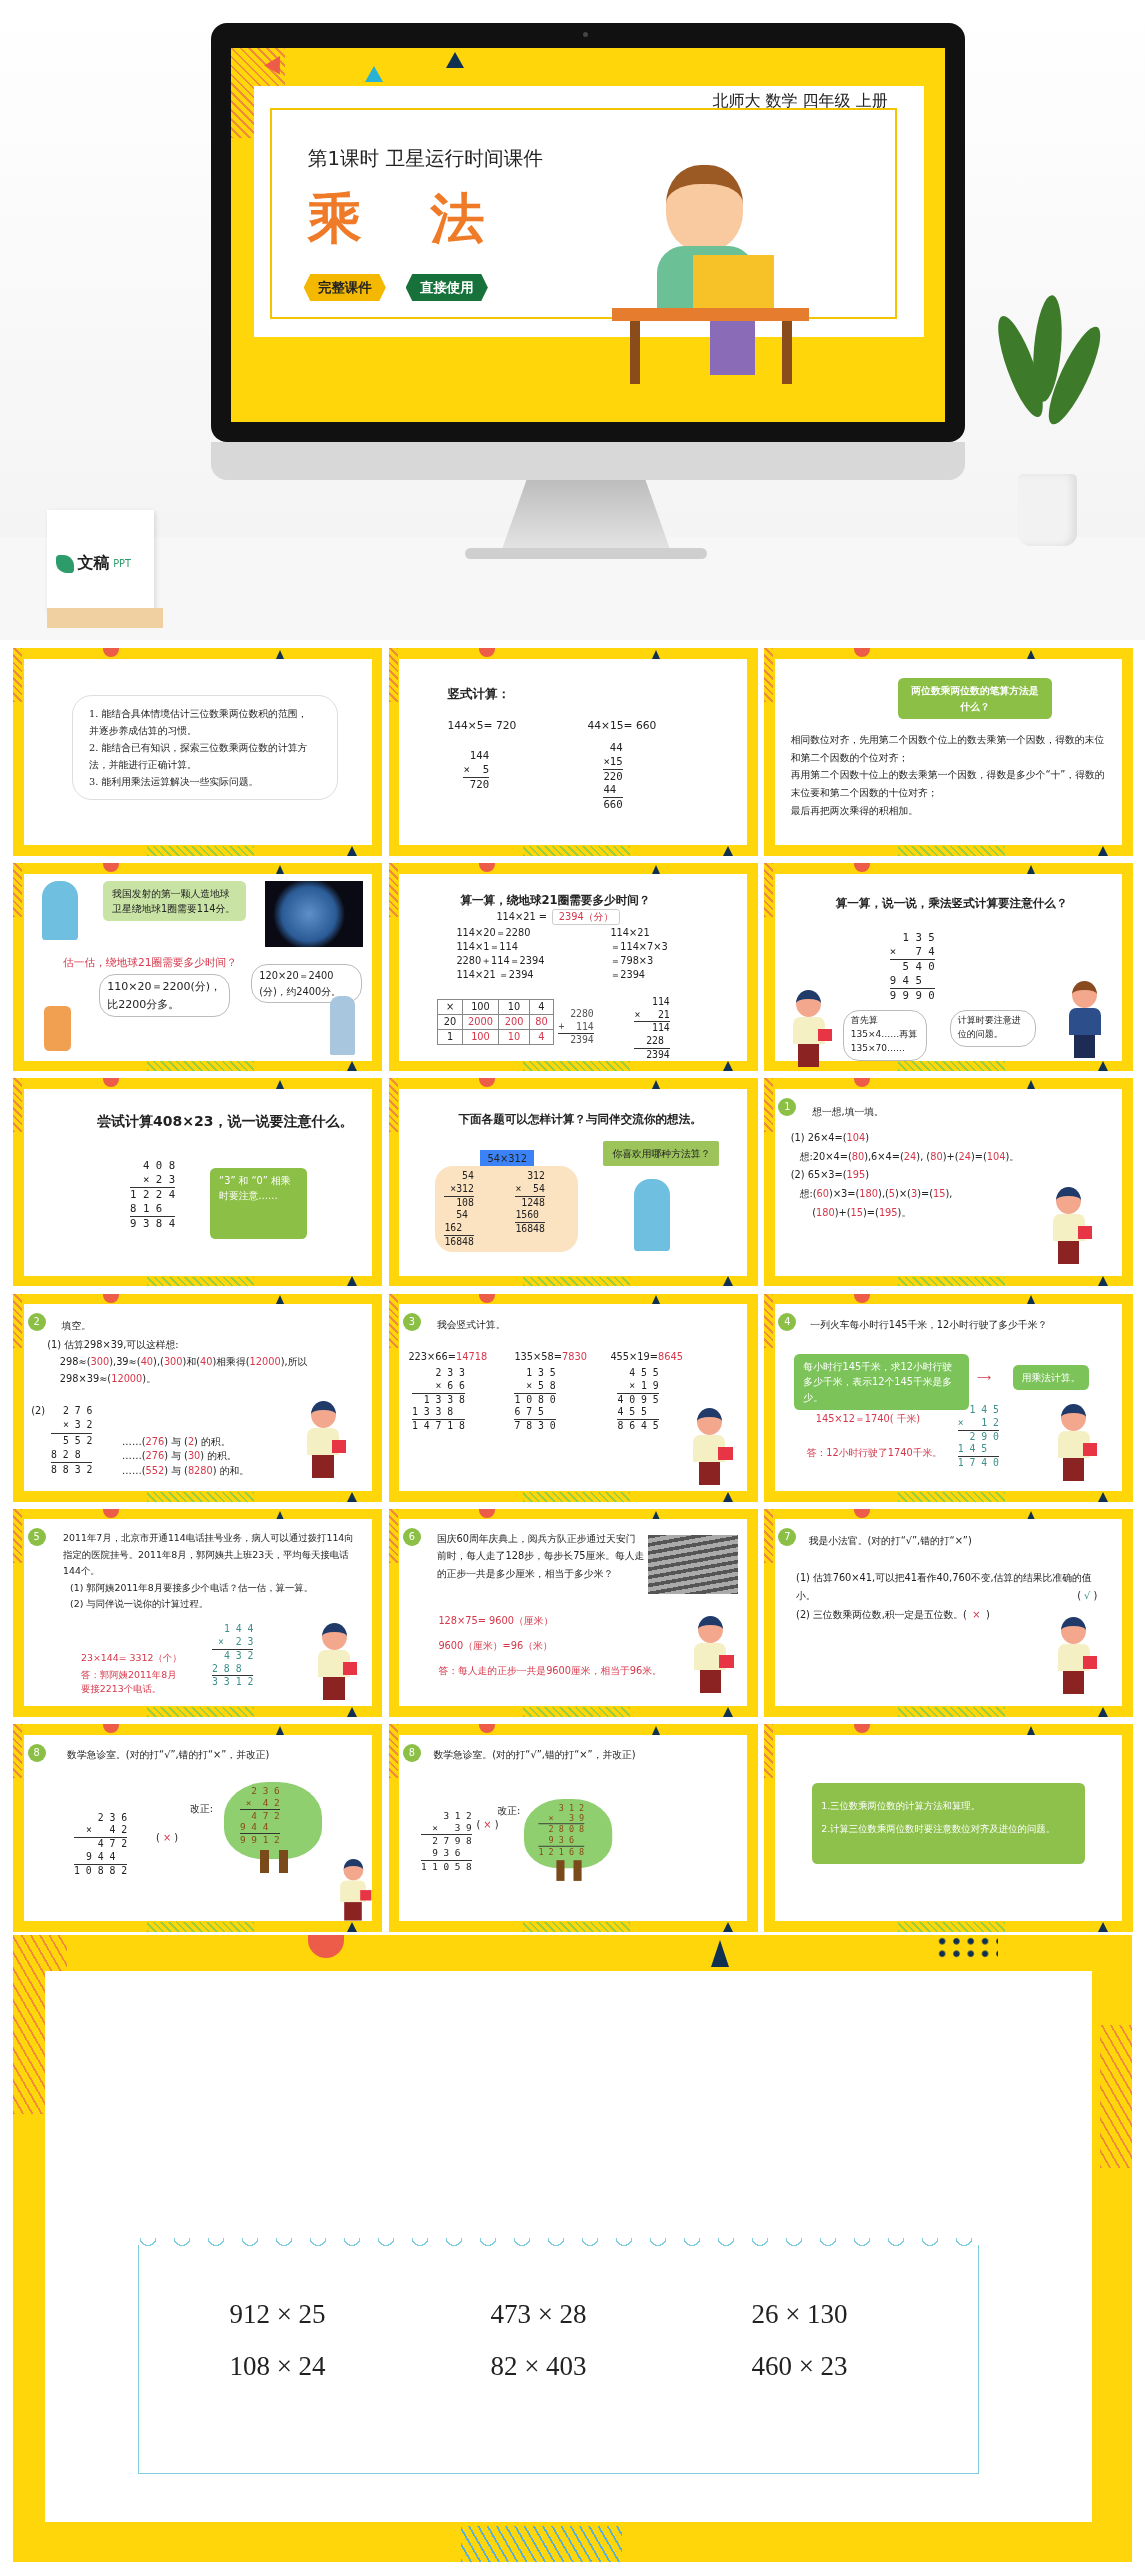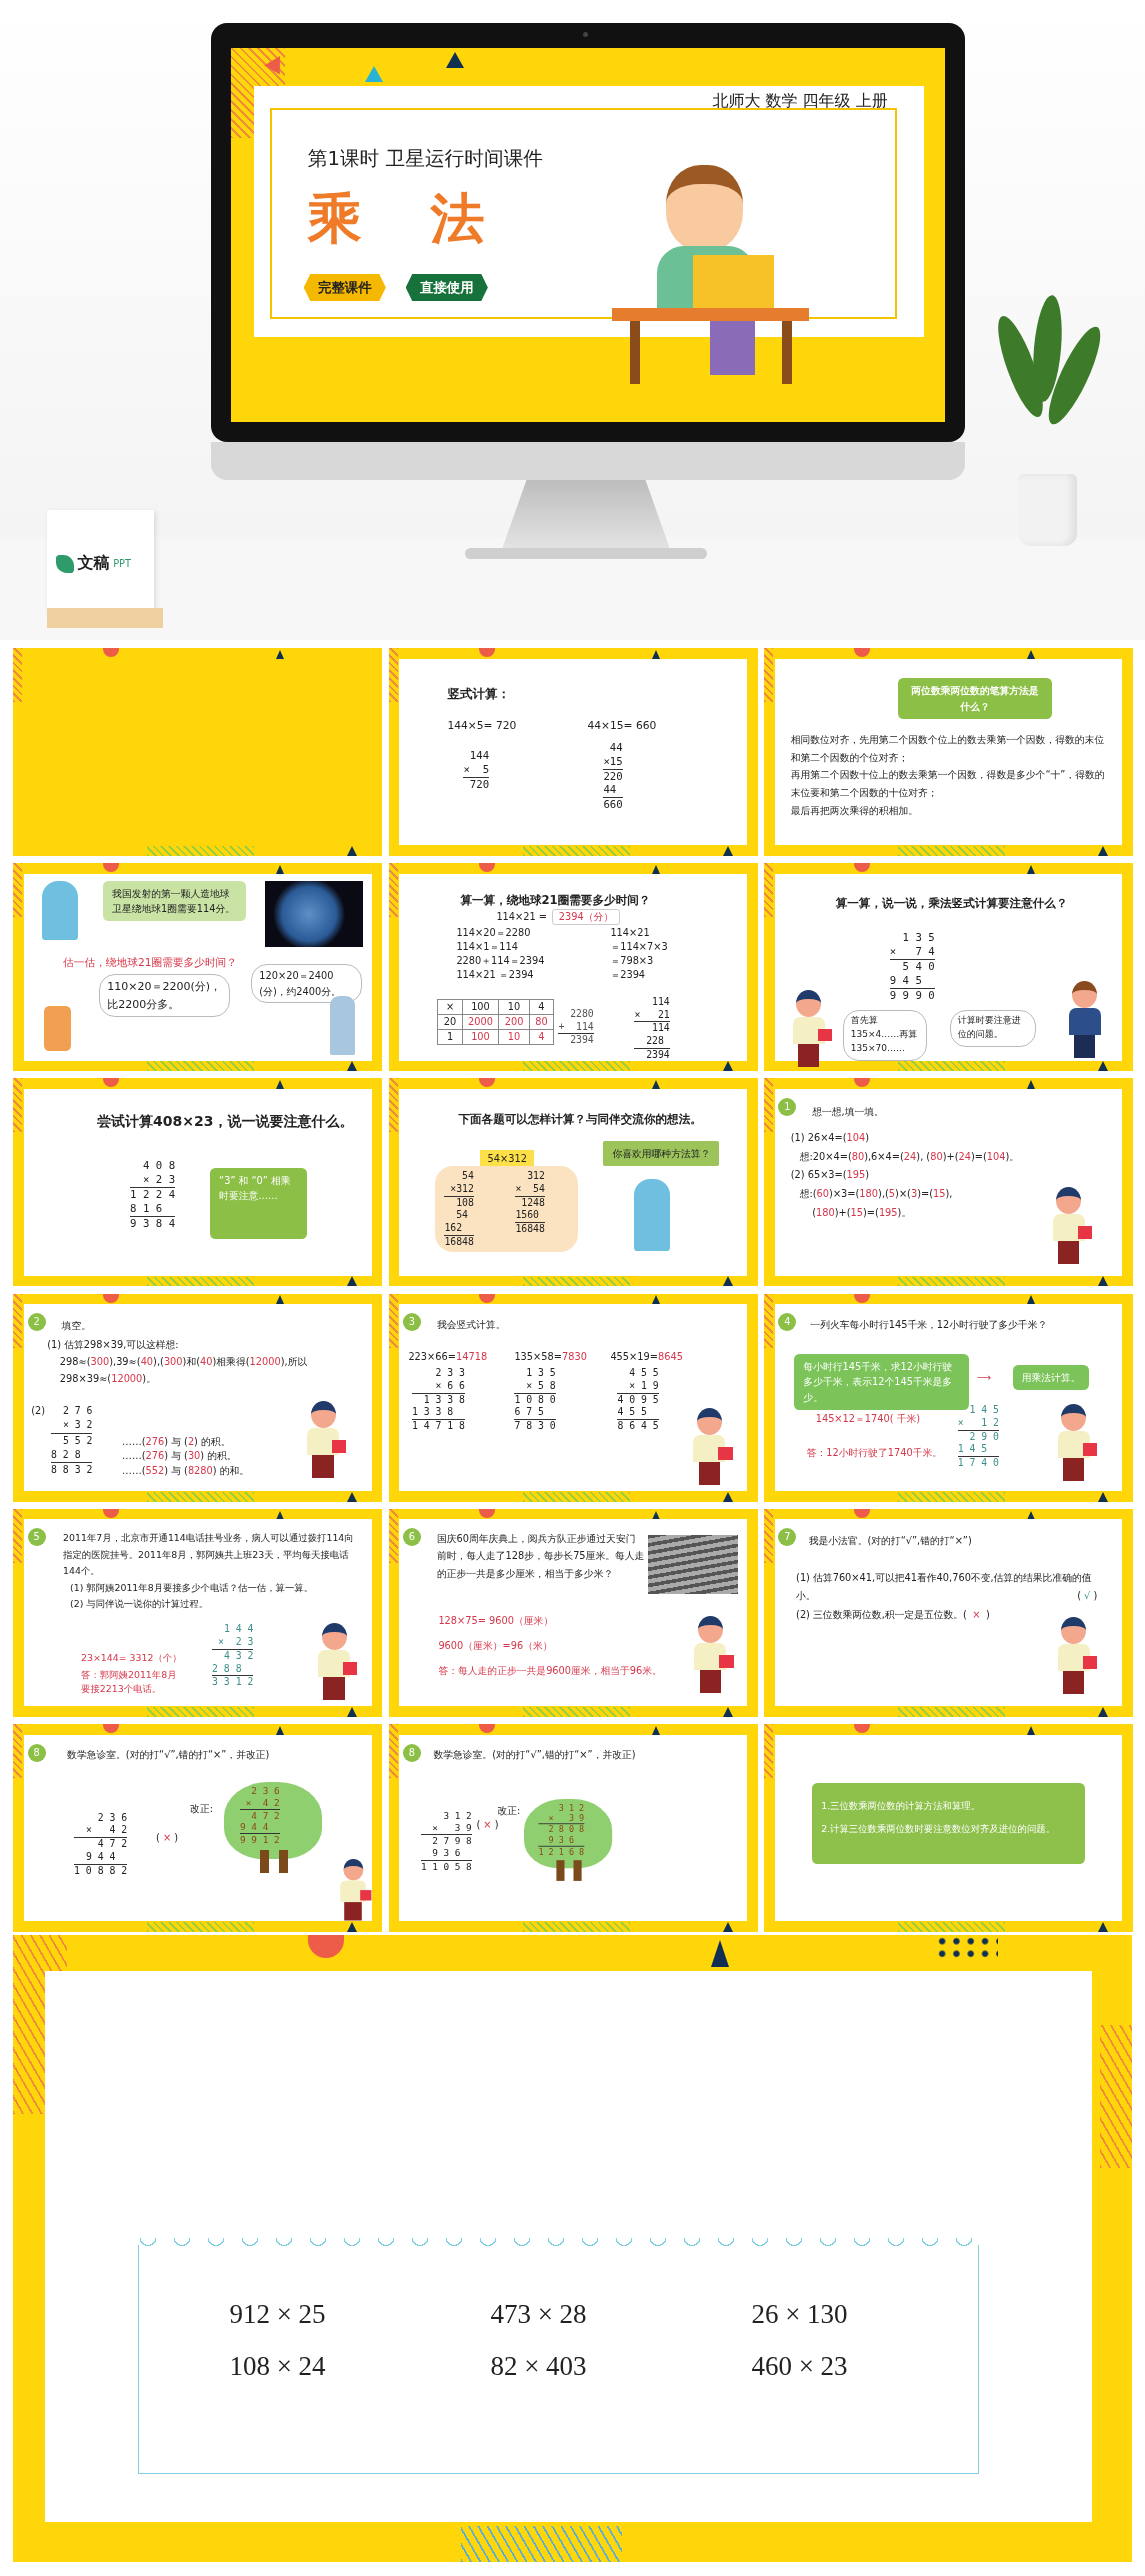--- a/index.html
+++ b/index.html
@@ -136,20 +136,29 @@
 </div>
 
 <div class="grid">
 
   <div class="slide">
     <div class="stripe-l"></div>
       <div class="blob"></div>
       <div class="dtri"></div>
       <div class="stripe-b"></div>
       <div class="dtri2"></div>
+    <div class="in">
+      <div style="margin:27px 18px 0 32px;border:0.9px solid #ddd;border-radius:19.7px;padding:9px 16px;font-size:9.8px;line-height:1.75;font-family:'DejaVu Serif',serif">
+        <div>1. 能结合具体情境估计三位数乘两位数积的范围，</div>
+        <div>并逐步养成估算的习惯。</div>
+        <div>2. 能结合已有知识，探索三位数乘两位数的计算方</div>
+        <div>法，并能进行正确计算。</div>
+        <div>3. 能利用乘法运算解决一些实际问题。</div>
+      </div>
+    </div>
   </div>
 
   <div class="slide">
     <div class="stripe-l"></div>
       <div class="blob"></div>
       <div class="dtri"></div>
       <div class="stripe-b"></div>
       <div class="dtri2"></div>
     <div class="in">
       <div class="h-bold" style="margin:16px 0 0 32px">竖式计算：</div>
@@ -284,21 +293,21 @@
   </div>
 
   <div class="slide">
     <div class="stripe-l"></div>
       <div class="blob"></div>
       <div class="dtri"></div>
       <div class="stripe-b"></div>
       <div class="dtri2"></div>
     <div class="in">
       <div class="h-bold" style="margin:12.5px 0 0 43px;font-size:11.6px">下面各题可以怎样计算？与同伴交流你的想法。</div>
-      <div style="position:absolute;left:81px;top:61px;background:#fde047;padding:0.9px 7.2px;font-size:9.8px">54×312</div>
+      <div style="position:absolute;left:81px;top:61px;background:#3b82f6;padding:0.9px 7.2px;font-size:9.8px">54×312</div>
       <div style="position:absolute;left:36px;top:77px;width:143px;height:86px;background:#fbe2c0;border-radius:18px"></div>
       <div class="vcalc" style="position:absolute;left:45px;top:81px;font-size:9.8px"><div>54</div><div class="ul">×312</div><div>108</div><div>54 </div><div class="ul">162  </div><div>16848</div></div>
       <div class="vcalc" style="position:absolute;left:116px;top:81px;font-size:9.8px"><div>312</div><div class="ul">×  54</div><div>1248</div><div class="ul">1560 </div><div>16848</div></div>
       <div class="green-box" style="position:absolute;left:204px;top:52px;background:#9cc45a;color:#222;font-size:9.8px;border-radius:1.8px">你喜欢用哪种方法算？</div>
       <div style="position:absolute;left:235px;top:90px;width:36px;height:72px;background:#6fc0e0;border-radius:16px 16px 3.6px 3.6px"></div>
     </div>
   </div>
 
   <div class="slide">
     <div class="stripe-l"></div>

